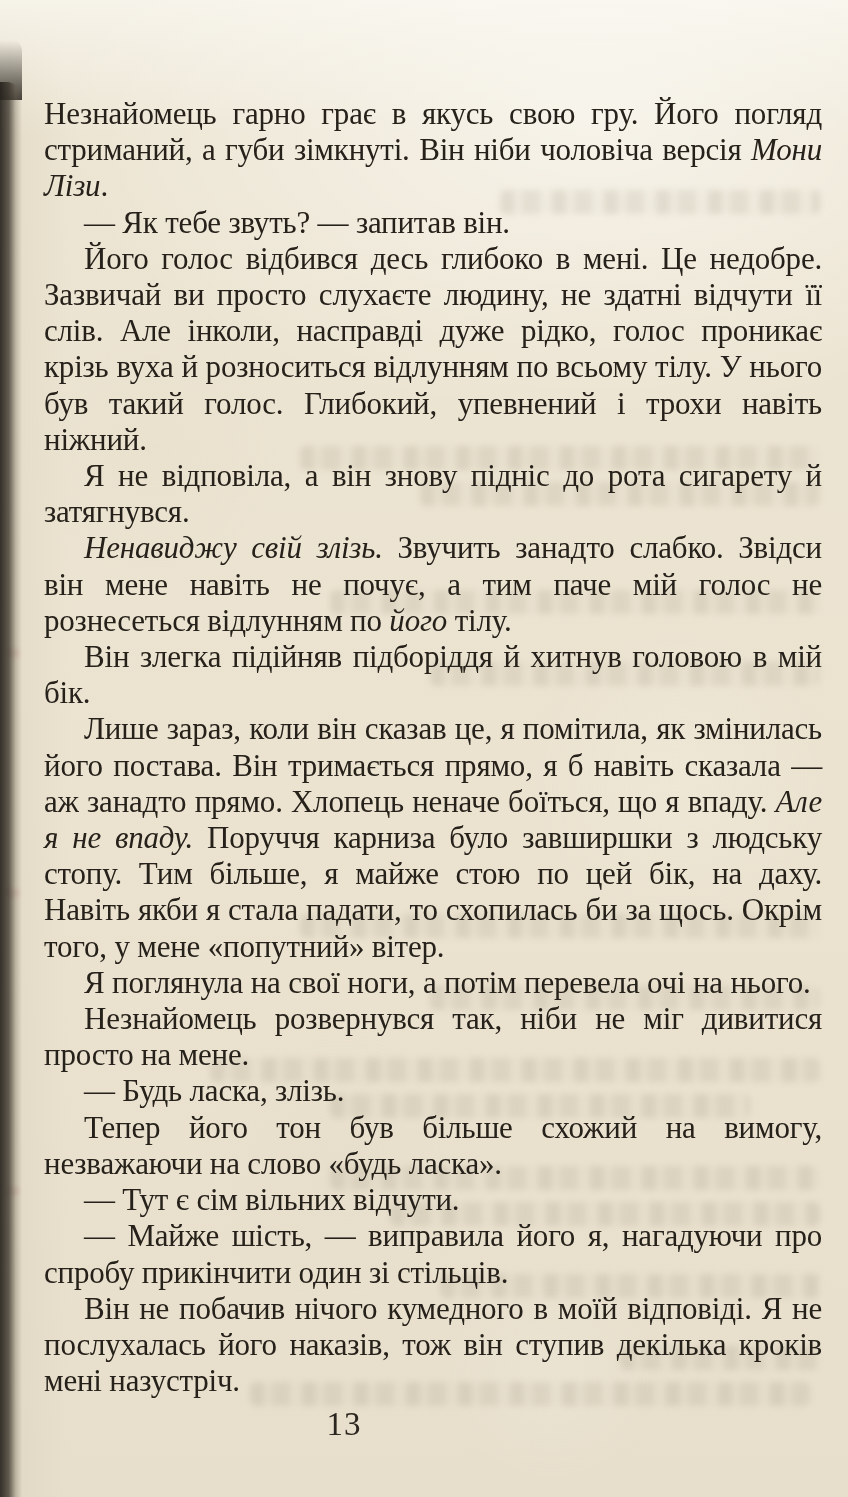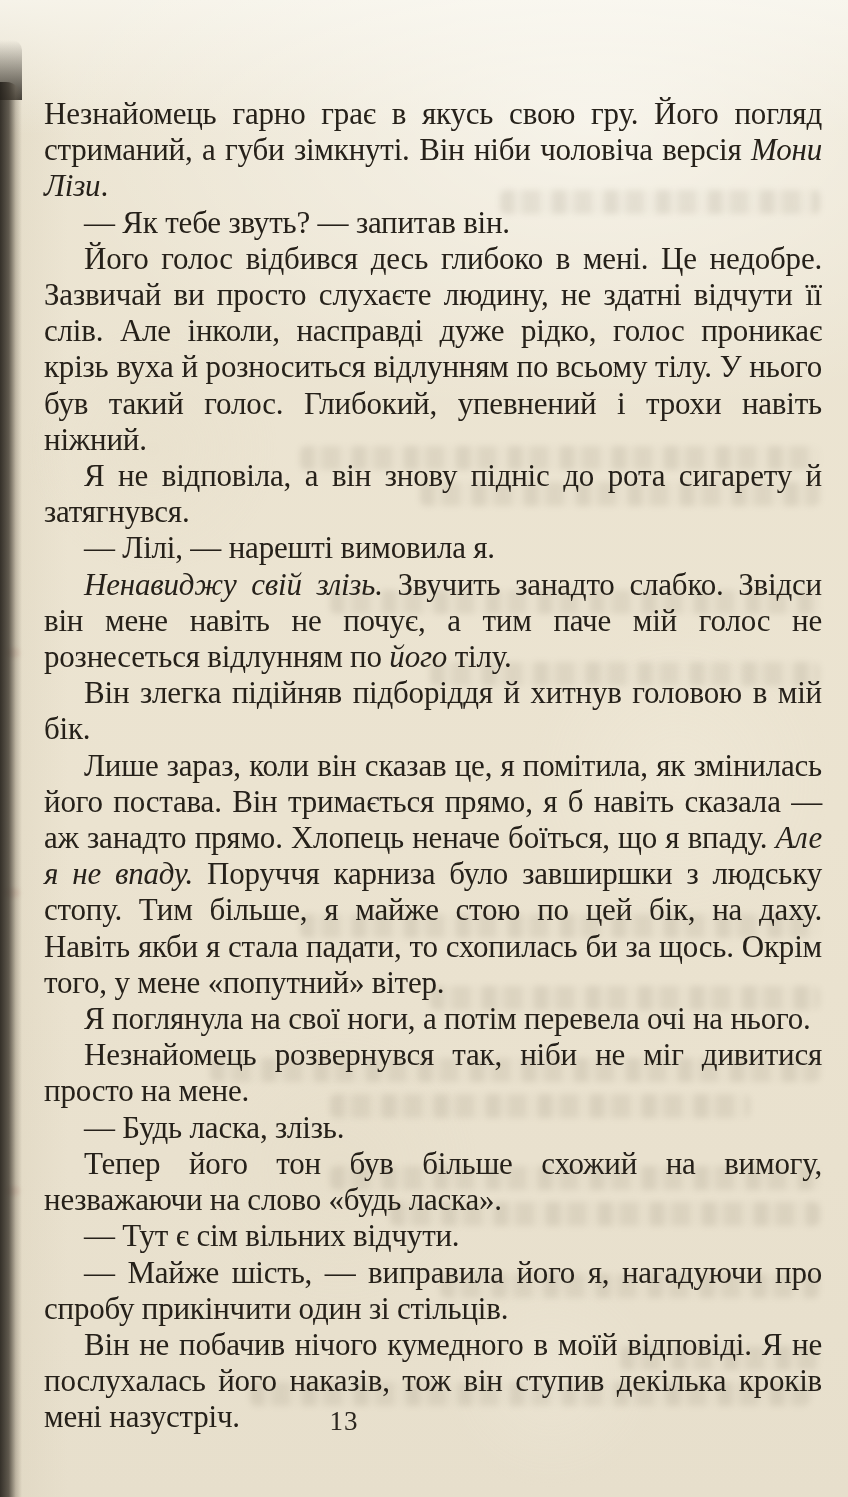--- a/index.html
+++ b/index.html
@@ -65,21 +65,21 @@
     border-radius:6px;
     pointer-events:none;
   }
   .smudge{
     position:absolute;filter:blur(2px);opacity:.35;border-radius:50%;
     background:rgba(190,120,110,.5);
     pointer-events:none;
   }
   .page-number{
     position:absolute;left:0;width:688px;top:1406px;
-    text-align:center;font-size:27px;color:#2b261f;
+    text-align:center;font-size:33px;color:#2b261f;
     letter-spacing:1px;
   }
 </style>
 </head>
 <body>
 
 <div class="paper"></div>
 <div class="mottle"></div>
 
 <div class="ghost" style="left:500px;top:190px;width:320px;"></div>
@@ -101,21 +101,20 @@
 <div class="smudge" style="left:6px;top:1186px;width:14px;height:10px;"></div>
 
 <div class="gutter-top-fade"></div>
 <div class="gutter"></div>
 
 <div class="text-column">
     <p class="para"><span>Незнайомець гарно грає в якусь свою гру. Його погляд стриманий, а губи зімкнуті. Він ніби чоловіча версія </span><span class="it">Мони Лізи</span><span>.</span></p>
     <p class="para indent"><span>— Як тебе звуть? — запитав він.</span></p>
     <p class="para indent"><span>Його голос відбився десь глибоко в мені. Це недобре. Зазвичай ви просто слухаєте людину, не здатні відчути її слів. Але інколи, насправді дуже рідко, голос проникає крізь вуха й розноситься відлунням по всьому тілу. У нього був такий голос. Глибокий, упевнений і трохи навіть ніжний.</span></p>
     <p class="para indent"><span>Я не відповіла, а він знову підніс до рота сигарету й затягнувся.</span></p>
-    <p class="para indent"><span>— Лілі, — нарешті вимовила я.</span></p>
     <p class="para indent"><span class="it">Ненавиджу свій злізь.</span><span> Звучить занадто слабко. Звідси він мене навіть не почує, а тим паче мій голос не рознесеться відлунням по </span><span class="it">його</span><span> тілу.</span></p>
     <p class="para indent"><span>Він злегка підійняв підборіддя й хитнув головою в мій бік.</span></p>
     <p class="para indent"><span>Лише зараз, коли він сказав це, я помітила, як змінилась його постава. Він тримається прямо, я б навіть сказала — аж занадто прямо. Хлопець неначе боїться, що я впаду. </span><span class="it">Але я не впаду.</span><span> Поруччя карниза було завширшки з людську стопу. Тим більше, я майже стою по цей бік, на даху. Навіть якби я стала падати, то схопилась би за щось. Окрім того, у мене «попутний» вітер.</span></p>
     <p class="para indent"><span>Я поглянула на свої ноги, а потім перевела очі на нього.</span></p>
     <p class="para indent"><span>Незнайомець розвернувся так, ніби не міг дивитися просто на мене.</span></p>
     <p class="para indent"><span>— Будь ласка, злізь.</span></p>
     <p class="para indent"><span>Тепер його тон був більше схожий на вимогу, незважаючи на слово «будь ласка».</span></p>
     <p class="para indent"><span>— Тут є сім вільних відчути.</span></p>
     <p class="para indent"><span>— Майже шість, — виправила його я, нагадуючи про спробу прикінчити один зі стільців.</span></p>
     <p class="para indent"><span>Він не побачив нічого кумедного в моїй відповіді. Я не послухалась його наказів, тож він ступив декілька кроків мені назустріч.</span></p>

